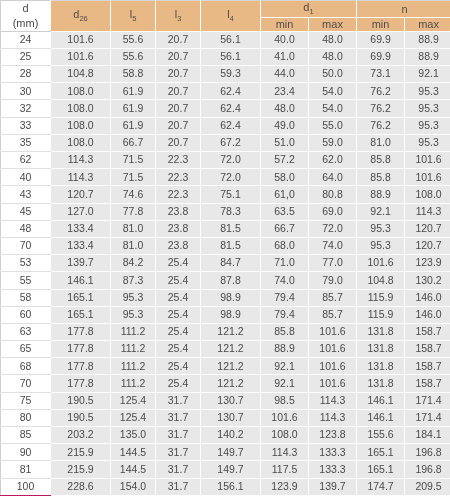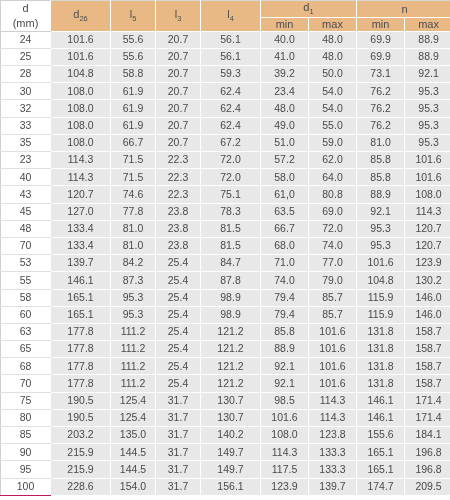--- a/index.html
+++ b/index.html
@@ -158,21 +158,21 @@
         <td>48.0</td>
         <td>69.9</td>
         <td>88.9</td>
       </tr>
       <tr>
         <td class="dcol">28</td>
         <td>104.8</td>
         <td>58.8</td>
         <td>20.7</td>
         <td>59.3</td>
-        <td>39.2</td>
+        <td>44.0</td>
         <td>50.0</td>
         <td>73.1</td>
         <td>92.1</td>
       </tr>
       <tr>
         <td class="dcol">30</td>
         <td>108.0</td>
         <td>61.9</td>
         <td>20.7</td>
         <td>62.4</td>
@@ -208,21 +208,21 @@
         <td>108.0</td>
         <td>66.7</td>
         <td>20.7</td>
         <td>67.2</td>
         <td>51.0</td>
         <td>59.0</td>
         <td>81.0</td>
         <td>95.3</td>
       </tr>
       <tr>
-        <td class="dcol">23</td>
+        <td class="dcol">62</td>
         <td>114.3</td>
         <td>71.5</td>
         <td>22.3</td>
         <td>72.0</td>
         <td>57.2</td>
         <td>62.0</td>
         <td>85.8</td>
         <td>101.6</td>
       </tr>
       <tr>
@@ -406,21 +406,21 @@
         <td>215.9</td>
         <td>144.5</td>
         <td>31.7</td>
         <td>149.7</td>
         <td>114.3</td>
         <td>133.3</td>
         <td>165.1</td>
         <td>196.8</td>
       </tr>
       <tr>
-        <td class="dcol">95</td>
+        <td class="dcol">81</td>
         <td>215.9</td>
         <td>144.5</td>
         <td>31.7</td>
         <td>149.7</td>
         <td>117.5</td>
         <td>133.3</td>
         <td>165.1</td>
         <td>196.8</td>
       </tr>
       <tr>

